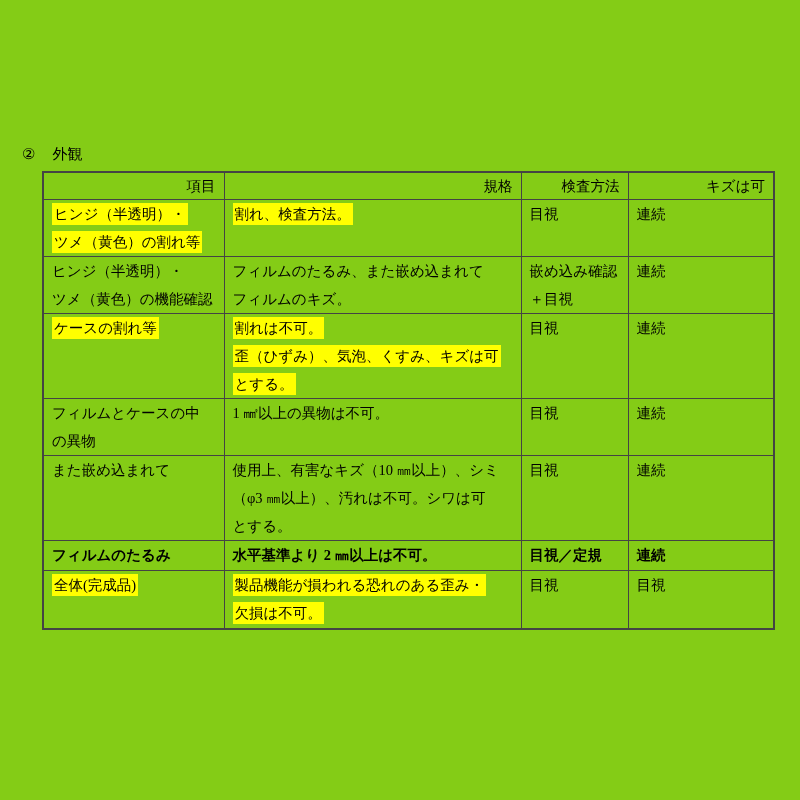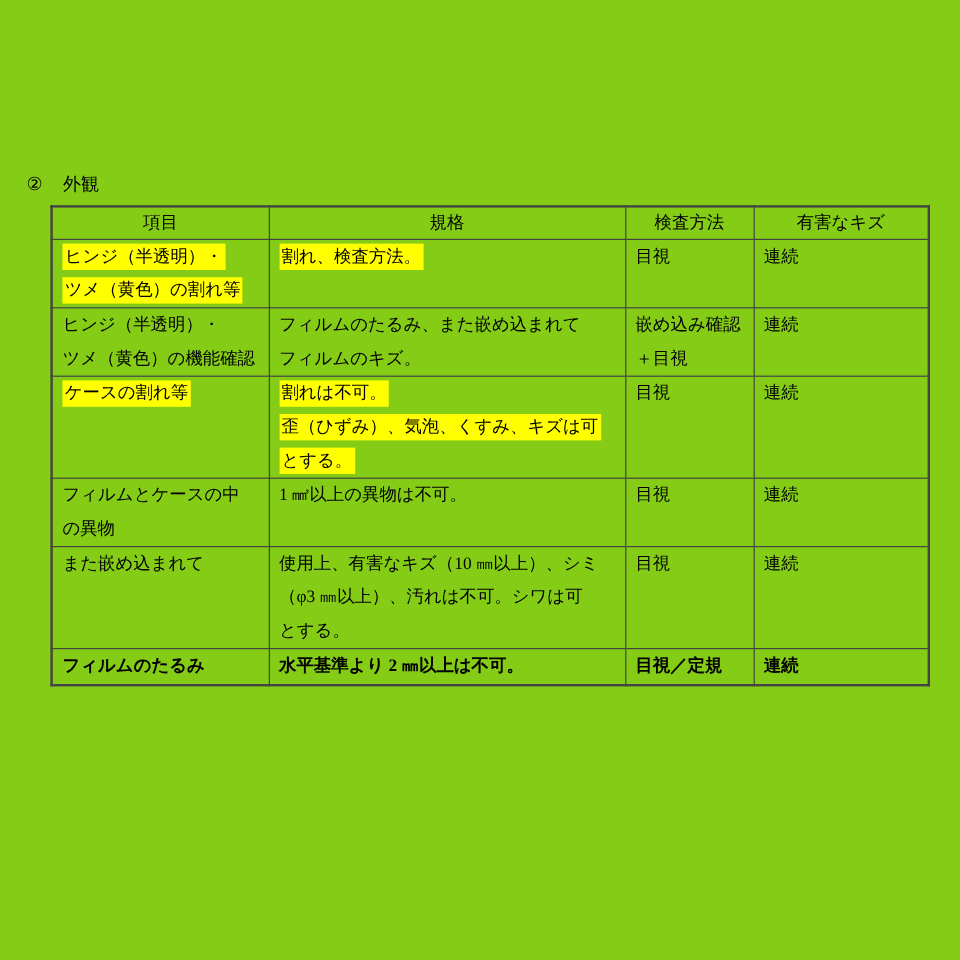--- a/index.html
+++ b/index.html
@@ -21,21 +21,21 @@
     border:2px solid var(--border);
     font-size:14.5px;
   }
   table.insp th, table.insp td {
     border:1px solid var(--border);
     vertical-align:top;
     padding:0 8px;
     overflow:hidden;
   }
   table.insp th {
-    font-weight:normal; text-align:center;
+    font-weight:normal; text-align:right;
     height:27px; line-height:26px; white-space:nowrap;
   }
   .ln { line-height:28px; white-space:nowrap; }
   .ln span { display:inline; }
   .hl { background:var(--hl); padding:3px 2px; }
   tr.h57 { height:57px; }
   tr.h56 { height:56px; }
   tr.h84 { height:84px; }
   tr.h30 { height:30px;font-weight:bold; }
   tr.h58 { height:58px; }
@@ -54,21 +54,21 @@
       <col style="width:181px">
       <col style="width:297px">
       <col style="width:107px">
       <col style="width:146px">
     </colgroup>
     <thead>
       <tr>
         <th>項目</th>
         <th>規格</th>
         <th>検査方法</th>
-        <th>有害なキズ</th>
+        <th>キズは可</th>
       </tr>
     </thead>
     <tbody>
 
       <tr class="h57">
         <td>
           <div class="ln"><span class="hl">ヒンジ（半透明）・</span></div>
           <div class="ln"><span class="hl">ツメ（黄色）の割れ等</span></div>
         </td>
         <td>
@@ -158,16 +158,31 @@
           <div class="ln"><span>水平基準より 2 ㎜以上は不可。</span></div>
         </td>
         <td>
           <div class="ln"><span>目視／定規</span></div>
         </td>
         <td>
           <div class="ln"><span>連続</span></div>
         </td>
       </tr>
 
+      <tr class="h58">
+        <td>
+          <div class="ln"><span class="hl">全体(完成品)</span></div>
+        </td>
+        <td>
+          <div class="ln"><span class="hl">製品機能が損われる恐れのある歪み・</span></div>
+          <div class="ln"><span class="hl">欠損は不可。</span></div>
+        </td>
+        <td>
+          <div class="ln"><span>目視</span></div>
+        </td>
+        <td>
+          <div class="ln"><span>目視</span></div>
+        </td>
+      </tr>
 
     </tbody>
   </table>
 </div>
 
 </body></html>

